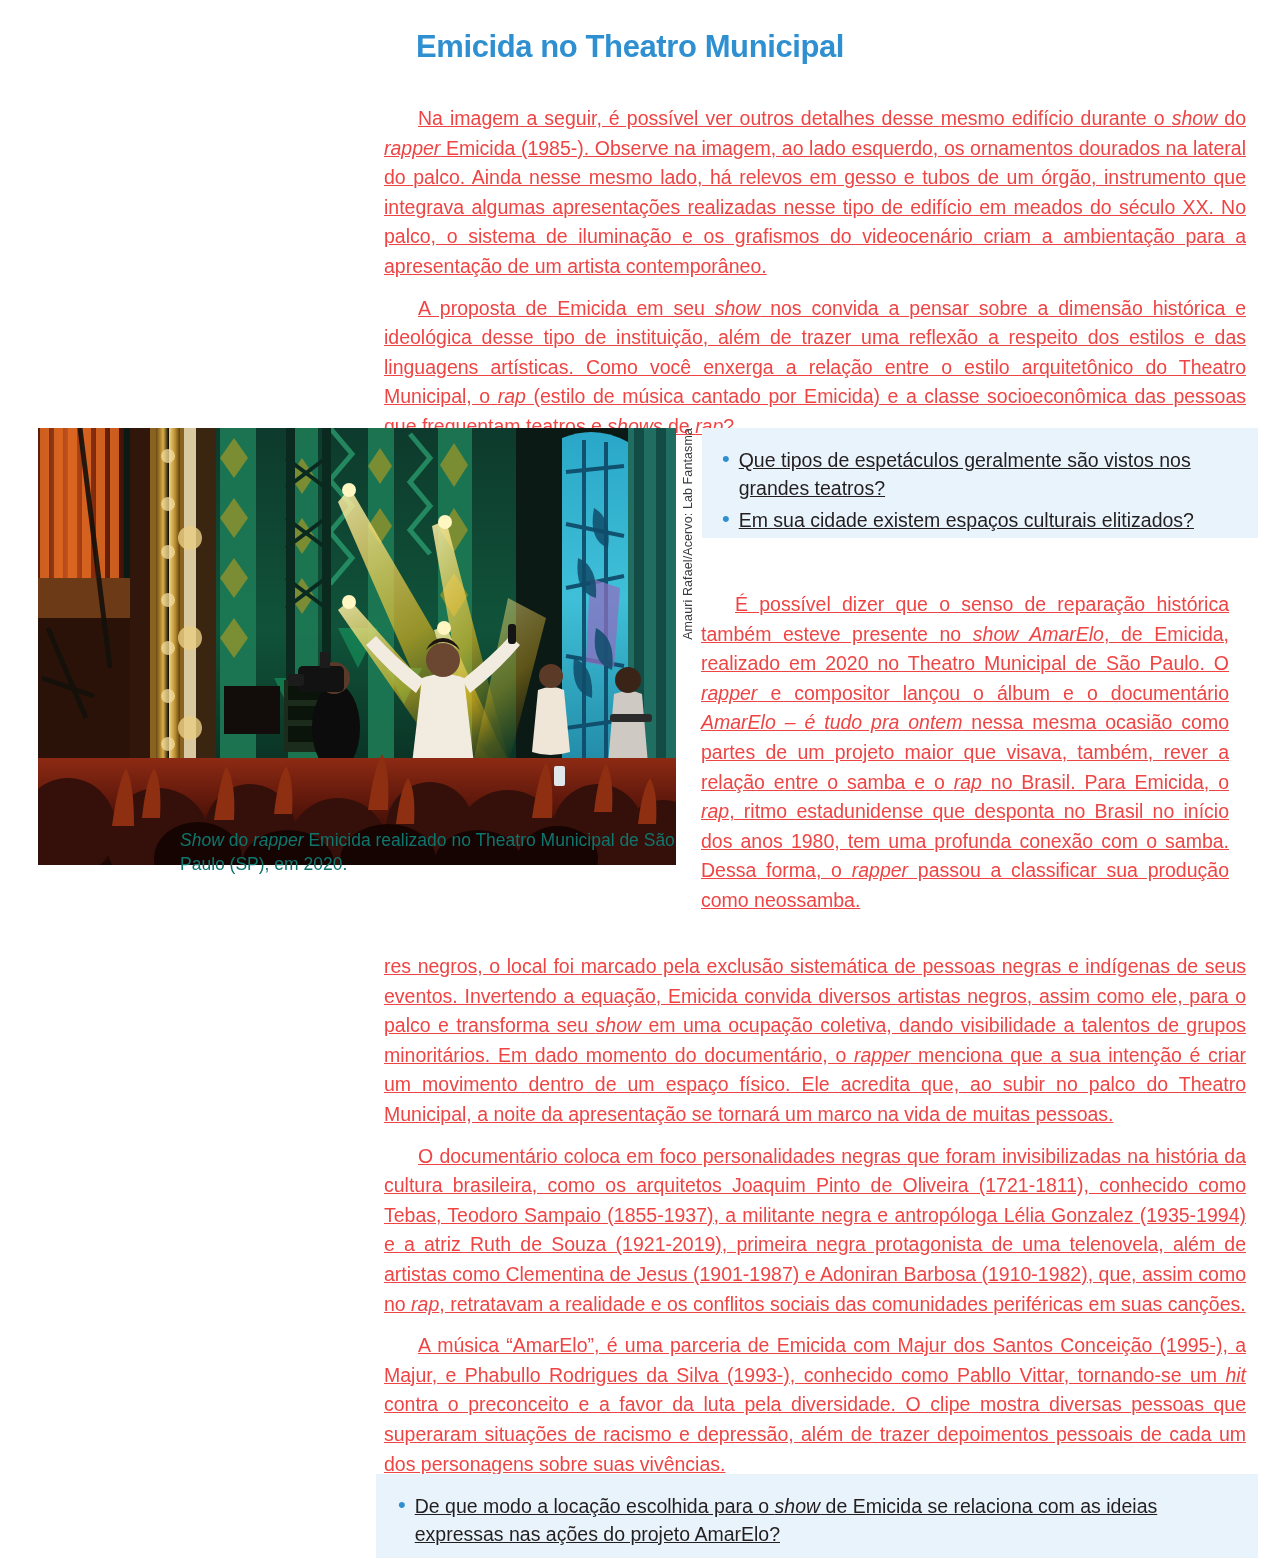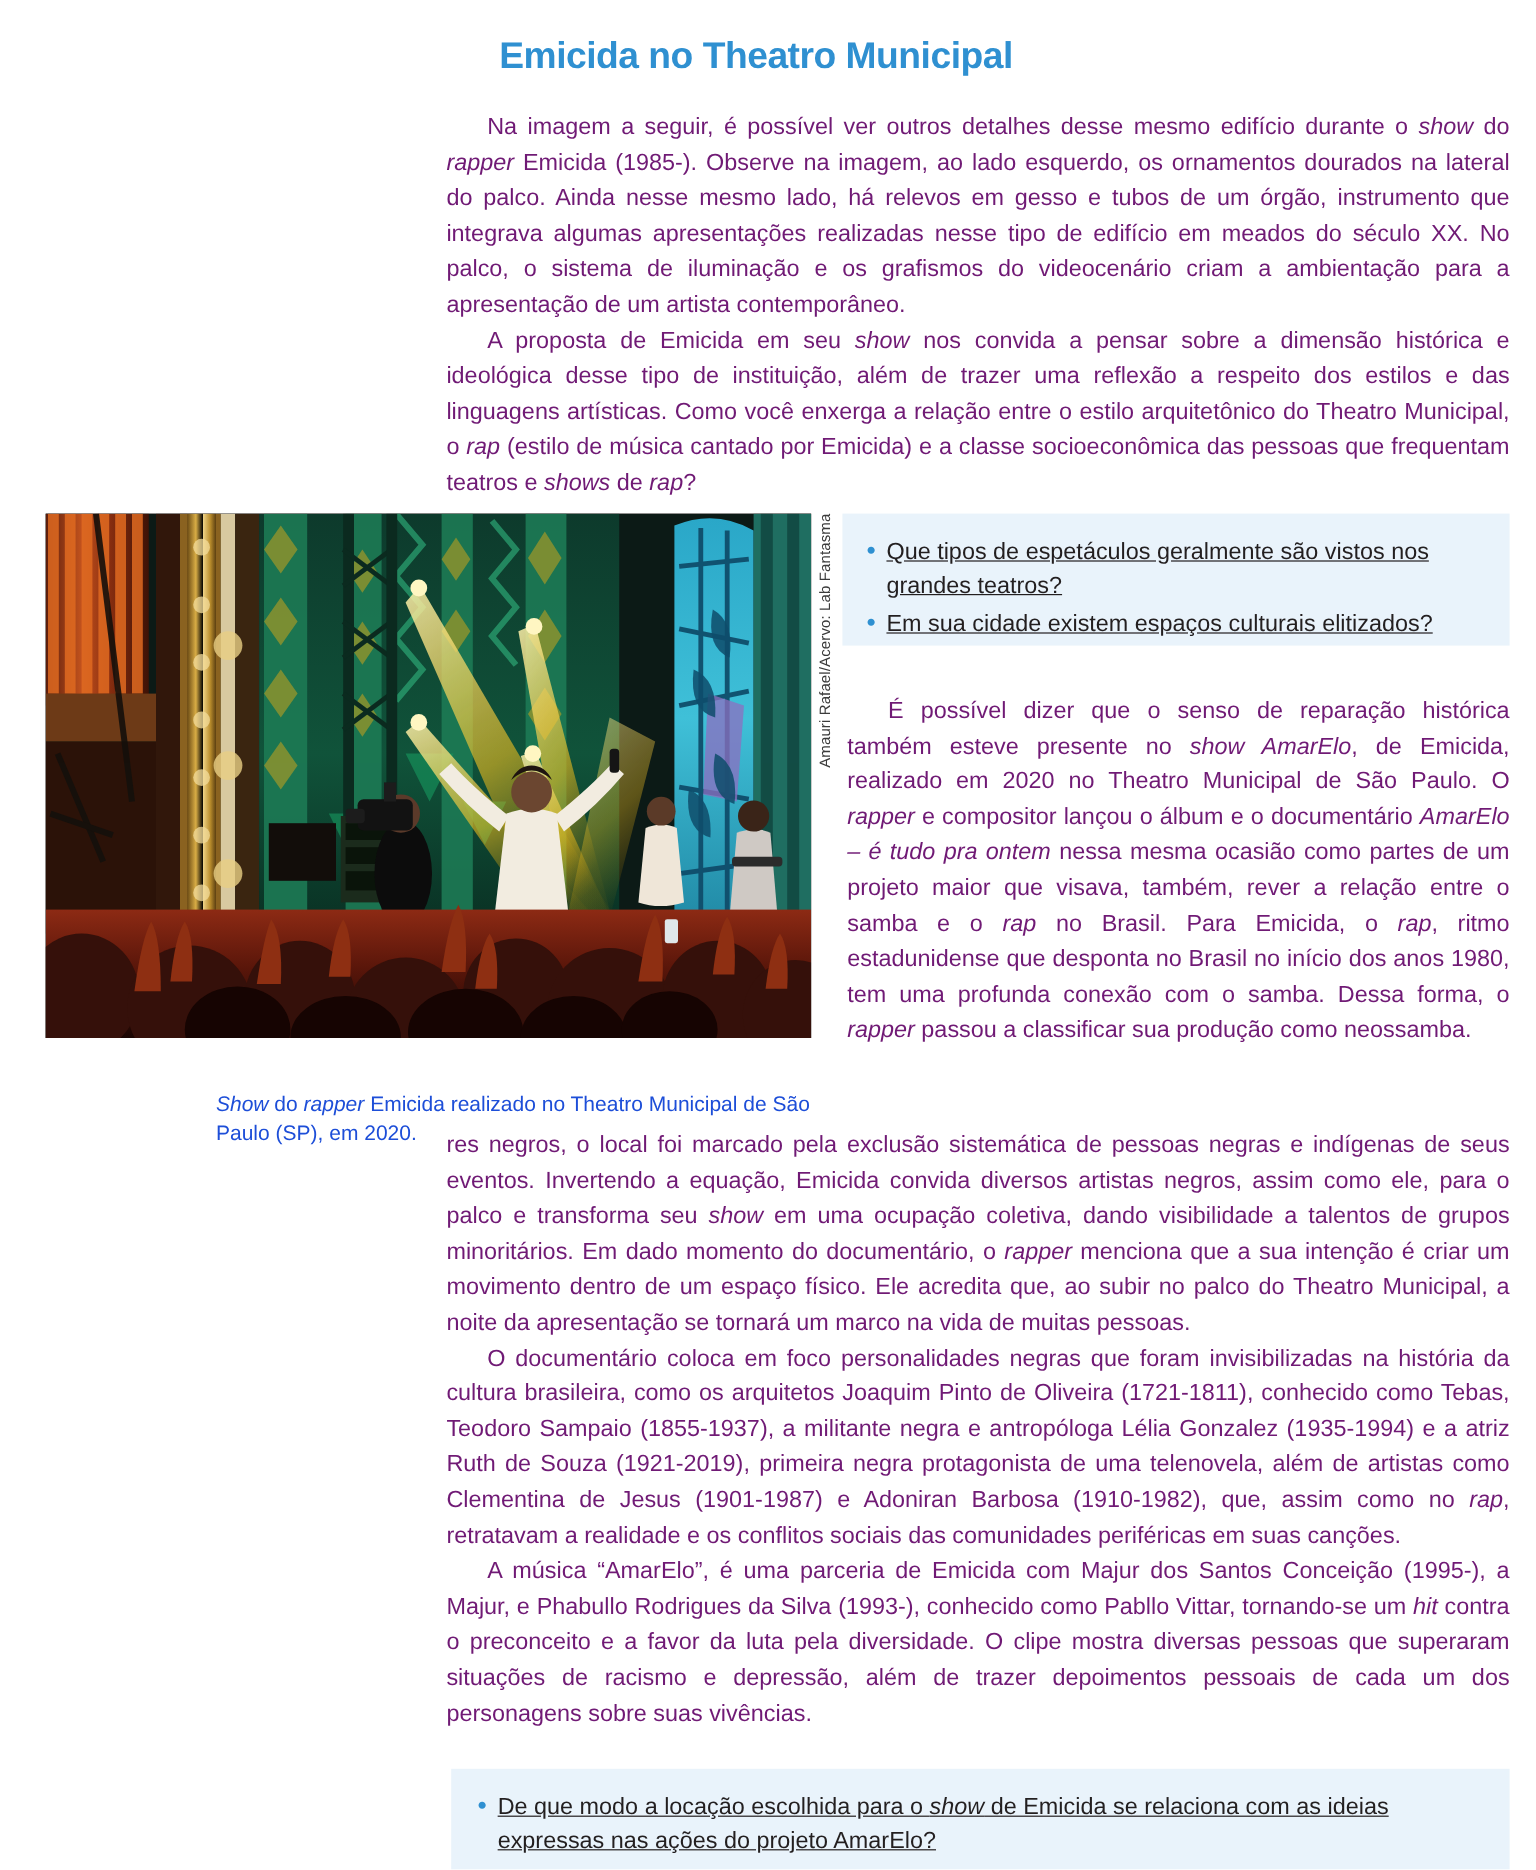--- a/index.html
+++ b/index.html
@@ -41,23 +41,24 @@
     position: absolute;
     left: 372px;
     top: 92px;
     width: 886px;
   }
   .para {
     font-size: 19.5px;
     line-height: 29.6px;
     text-align: justify;
     text-indent: 34px;
-    margin: 0;
-    color: #701a75;
+    margin: 12px;
+    color: #ef4444;
     hyphens: manual;
+    text-decoration: underline;
   }
   .para i { font-style: italic; }
 
   
   .callout-top {
     position: absolute;
     left: 702px;
     top: 428px;
     width: 556px;
     height: 110px;
@@ -88,21 +89,21 @@
     line-height: 25px;
     margin-right: 9px;
     flex: 0 0 auto;
   }
   .bullet-text { flex: 1 1 auto; text-decoration: underline; }
   .bullet-text i { font-style: italic; }
 
   
   .col-right-lower {
     position: absolute;
-    left: 706px;
+    left: 689px;
     top: 578px;
     width: 552px;
   }
 
   
   .figure {
     position: absolute;
     left: 38px;
     top: 428px;
     width: 638px;
@@ -132,25 +133,25 @@
     writing-mode: vertical-rl;
     font-size: 12.5px;
     color: #3b3b3b;
     white-space: nowrap;
     letter-spacing: 0.1px;
   }
 
   .caption {
     position: absolute;
     left: 180px;
-    top: 908px;
+    top: 828px;
     width: 500px;
     font-size: 17.5px;
     line-height: 24px;
-    color: #1d4ed8;
+    color: #0f766e;
   }
   .caption i { font-style: italic; }
 
   
   .col-full {
     position: absolute;
     left: 372px;
     top: 940px;
     width: 886px;
   }

